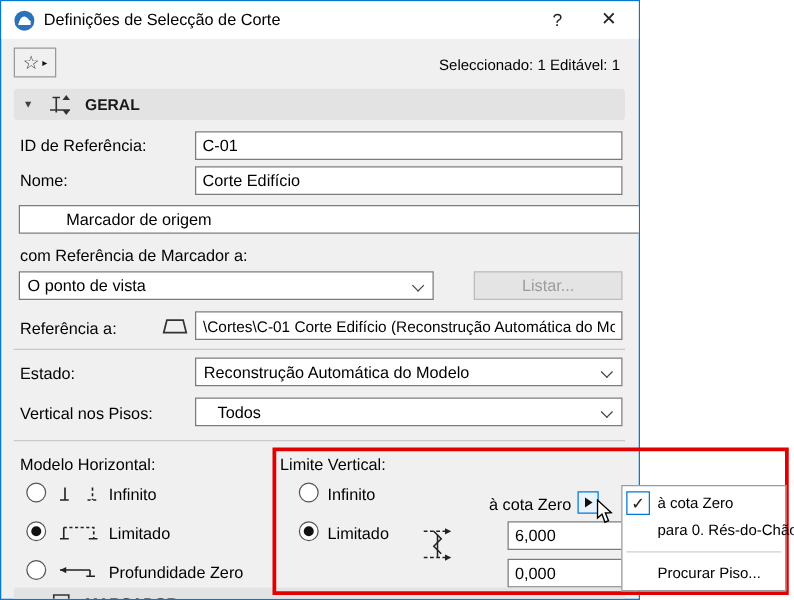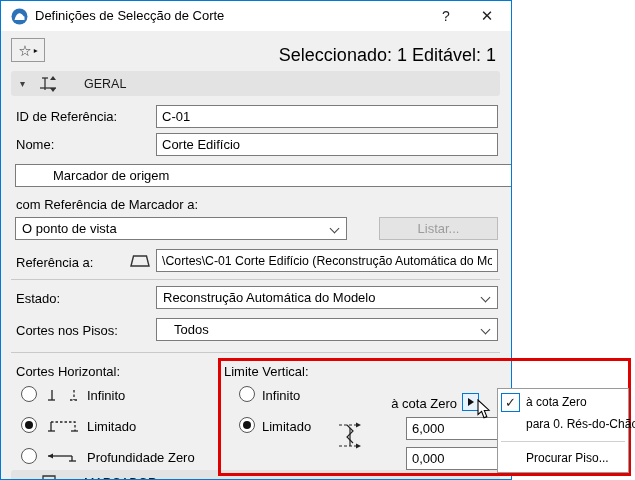--- a/index.html
+++ b/index.html
@@ -16,27 +16,27 @@
   .cap-btn { position:absolute; top:0; height:30px; line-height:30px; text-align:center;
              font-size:14px; color:#222; cursor:default; }
   .btn-help { right:46px; width:38px; }
   .btn-close { right:2px; width:44px; font-size:15px; }
 
   .fav-btn { position:absolute; left:10px; top:37px; width:34px; height:24px;
              border:1px solid #999; background:#f0f0f0; display:flex; align-items:center;
              justify-content:center; gap:2px; }
   .fav-star { font-size:15px; line-height:15px; color:#333; }
   .fav-fly { font-size:8px; color:#111; }
-  .status-text { position:absolute; right:15px; top:44px; font-size:18px; }
+  .status-text { position:absolute; right:15px; top:44px; font-size:12px; }
 
   .sec-hdr { position:absolute; left:10px; width:489px; height:25px; background:#e3e3e3;
              border-radius:3px; display:flex; align-items:center; }
   .sec-hdr .tri { font-size:10px; color:#404040; margin-left:9px; width:14px; }
   .sec-hdr .sec-icon { margin-left:4px; width:22px; height:18px; }
-  .sec-hdr .sec-label { margin-left:24px; font-size:12.5px; font-weight:normal; color:#1a1a1a; }
+  .sec-hdr .sec-label { margin-left:8px; font-size:12.5px; font-weight:bold; color:#1a1a1a; }
   .hdr-geral { top:70px; }
   .hdr-marcador { top:469px; }
 
   .lbl { position:absolute; font-size:13px; white-space:nowrap; }
 
   .tb, .dd { position:absolute; background:#fff; border:1px solid #7b7b7b; height:23px;
              font-size:13px; }
   input.tb { padding:0 5px; font-family:inherit; color:#000; }
   .dd { display:flex; align-items:center; padding:0 22px 0 6px; white-space:nowrap; overflow:hidden; }
   .dd .chev { position:absolute; right:8px; top:7px; width:7px; height:7px;
@@ -138,29 +138,29 @@
     </svg>
     <input class="tb" style="left: 155px; top: 248px; width: 342px; font-size: 12.3px;" value="\Cortes\C-01 Corte Edifício (Reconstrução Automática do Modelo">
 
     <div class="divider" style="top:278px;"></div>
 
     <span class="lbl" style="left:15px; top:290px;">Estado:</span>
     <div class="dd" style="left:155px; top:285px; width:342px;">
       <span>Reconstrução Automática do Modelo</span>
       <span class="chev"></span>
     </div>
-    <span class="lbl" style="left:15px; top:322px;">Cortes nos Pisos:</span>
+    <span class="lbl" style="left:15px; top:322px;">Vertical nos Pisos:</span>
     <div class="dd" style="left:155px; top:317px; width:342px;padding-left:17px;">
       <span>Todos</span>
       <span class="chev"></span>
     </div>
 
     <div class="divider" style="top:351px;"></div>
 
-    <span class="lbl" style="left:15px; top:363px;">Cortes Horizontal:</span>
+    <span class="lbl" style="left:15px; top:363px;">Modelo Horizontal:</span>
 
     <span class="radio" style="left:20px; top:385px;"></span>
     <svg class="opt-icon" style="left:44px; top:385px;" viewBox="0 0 36 18">
       <g stroke="#222" stroke-width="1.3" fill="none">
         <path d="M3 14 H10"></path>
           <path d="M7 4 V14"></path>
         <path d="M29 4 V14" stroke-dasharray="2.5,2"></path>
           <path d="M25 14 H33" stroke-dasharray="2.5,2"></path>
       </g>
     </svg>

